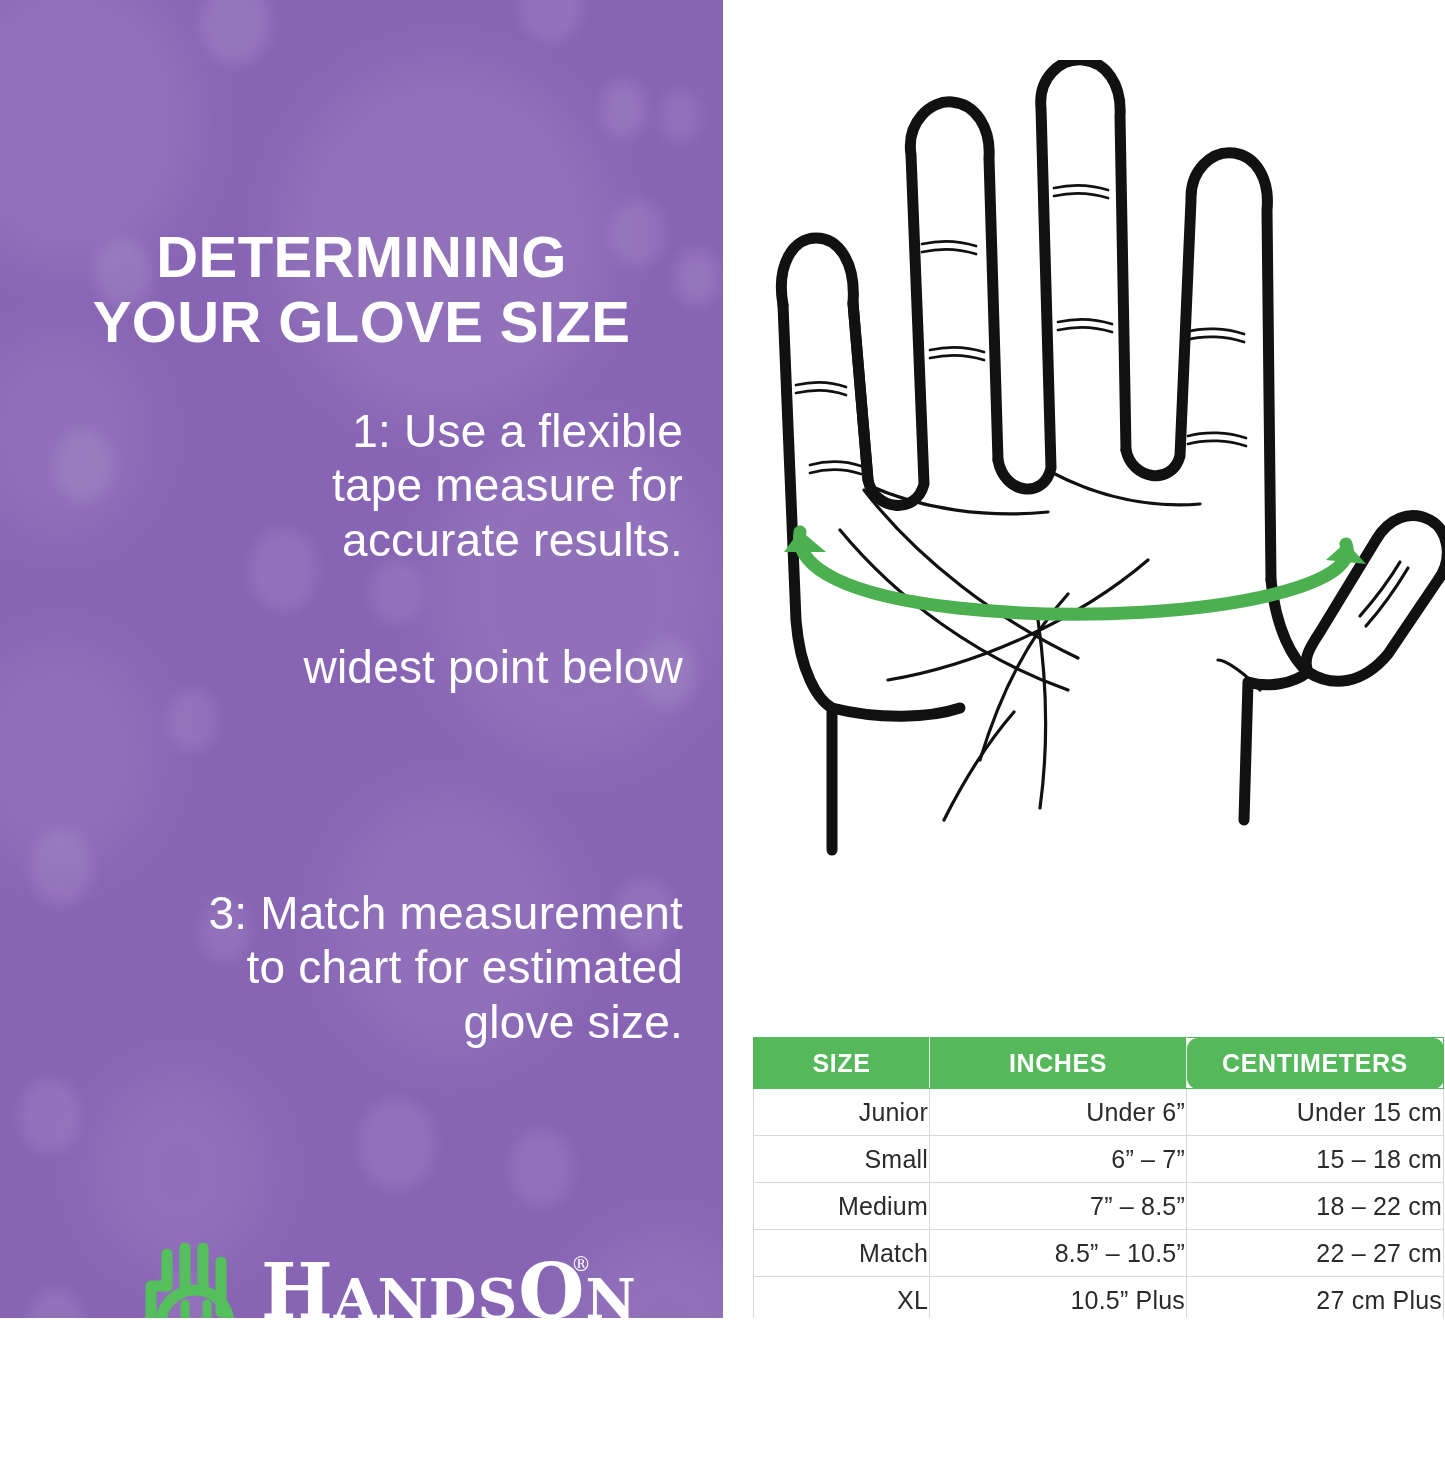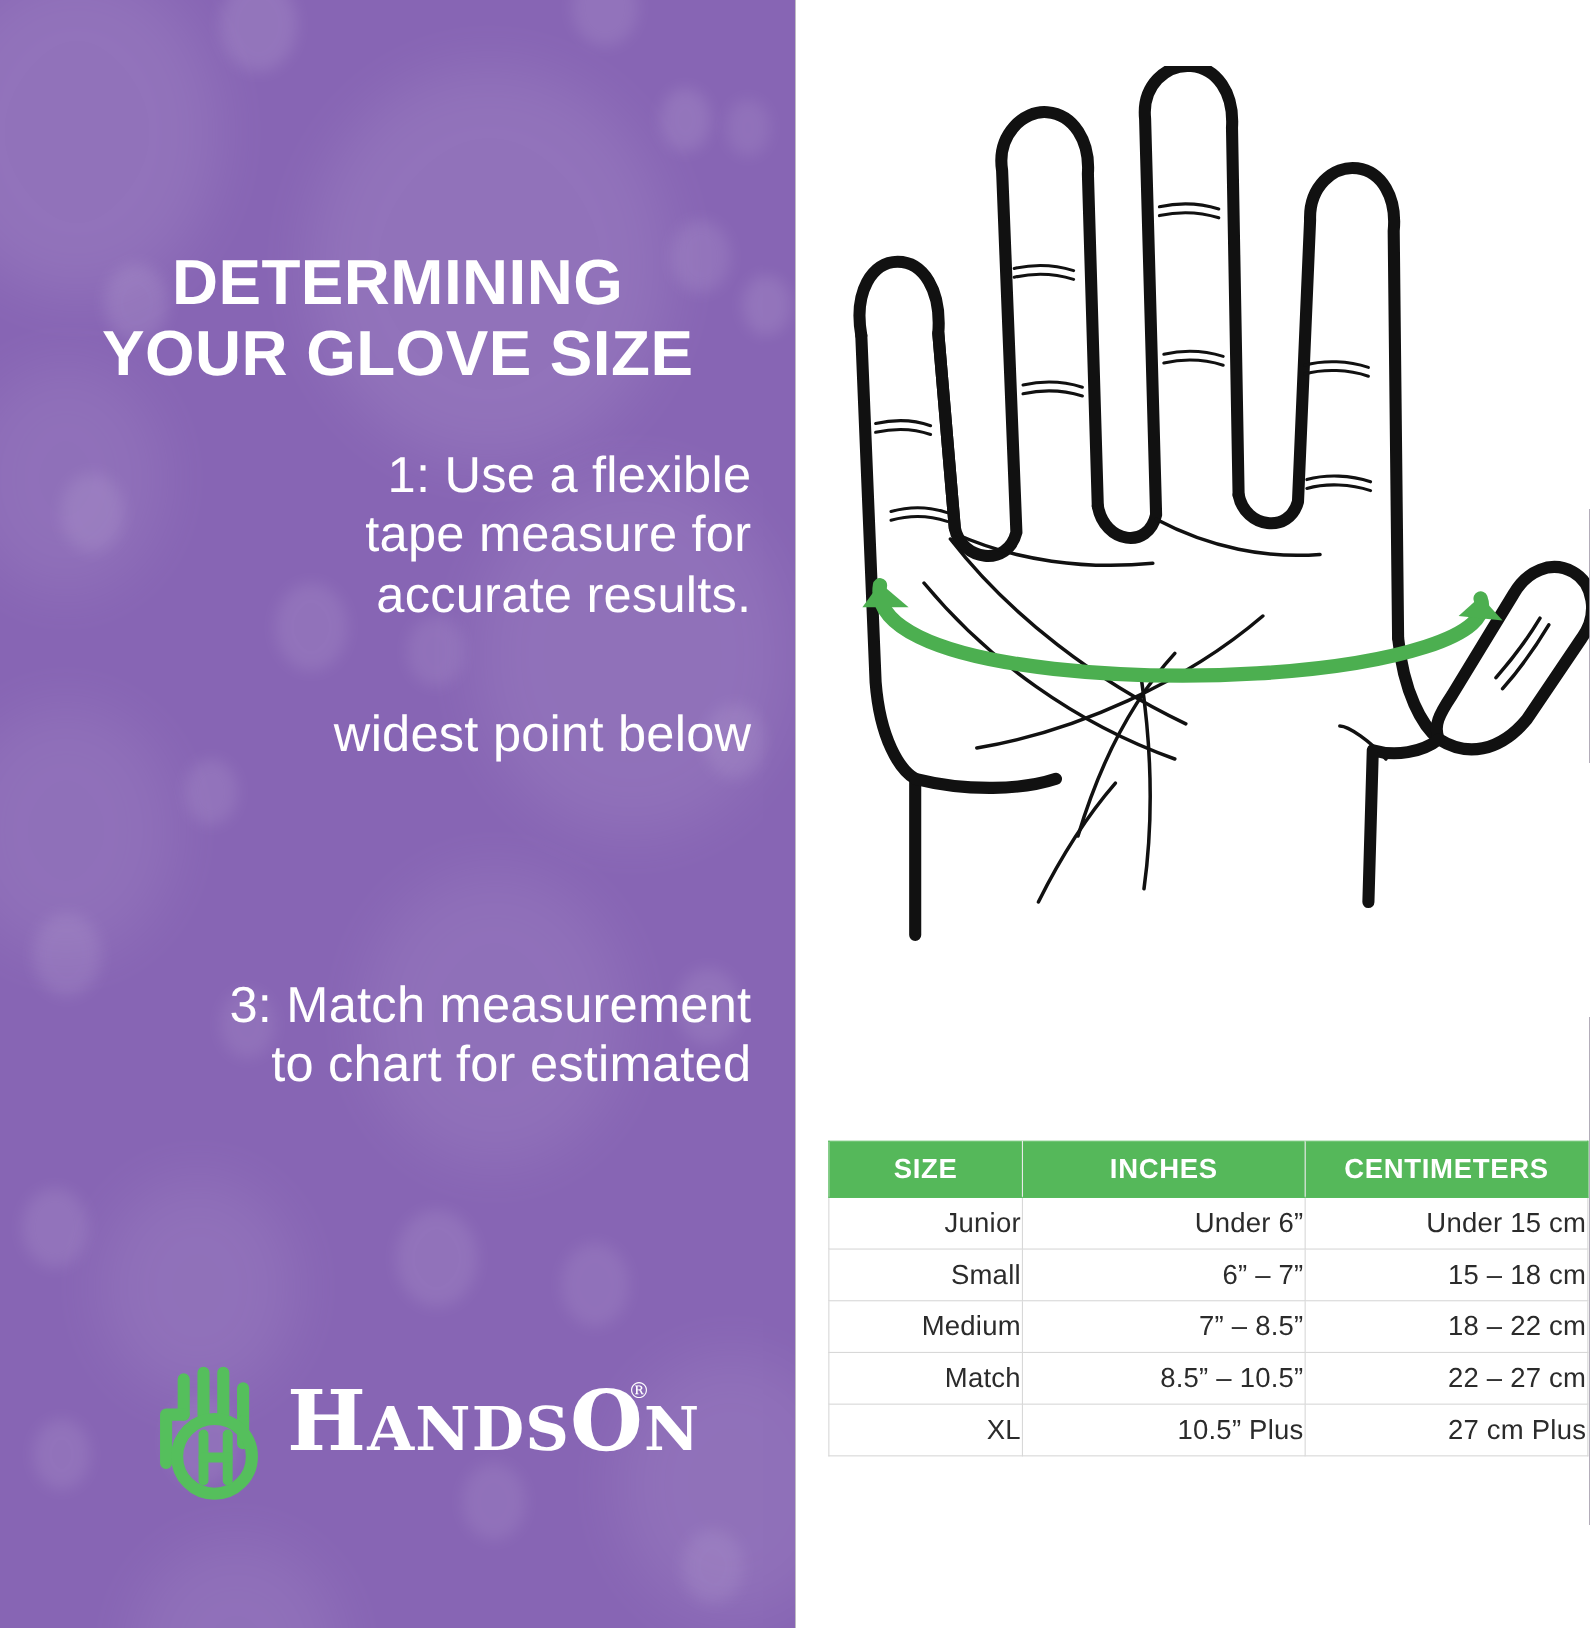--- a/index.html
+++ b/index.html
@@ -3,23 +3,23 @@
 <meta charset="utf-8">
 <style>
   html,body{margin:0;padding:0;background:#ffffff;}
   body{
     font-family:"Liberation Sans", sans-serif;
     -webkit-font-smoothing:antialiased;
   }
   #page{
     position:relative;
     width:1445px;
-    height:1480px;
+    height:1318px;
     overflow:hidden;
-    background:#000000;
+    background:#14b8a6;
   }
 
   
   #purple-panel{
     position:absolute;
     left:0; top:0;
     width:723px;
     height:1480px;
     background:#8765b4;
     overflow:hidden;
@@ -138,21 +138,21 @@
     background:#55b85a;
     color:#ffffff;
     font-size:25px;
     font-weight:bold;
     letter-spacing:0.6px;
     height:48px;
     text-align:center;
     border:1px solid #55b85a;
     border-right-color:#e9e9e9;
   }
-  #size-table th:last-child{ border-right-color:#55b85a; }
+  #size-table th:last-child{ border-right-color:#55b85a;border-radius:11px; }
   #size-table td{
     color:#2b2b2b;
     font-size:25px;
     font-weight:normal;
     height:44px;
     text-align:right;
     border:1px solid #d8d8d8;
     background:#ffffff;
     letter-spacing:0.2px;
   }
@@ -214,20 +214,21 @@
         <span class="ln">accurate results.</span>
       </div>
 
       <div class="step" id="step-2">
         <span class="ln">widest point below</span>
       </div>
 
       <div class="step" id="step-3">
         <span class="ln">3: Match measurement</span>
         <span class="ln">to chart for estimated</span>
+        <span class="ln">glove size.</span>
       </div>
 
       <div id="logo">
         <svg id="logo-mark" viewBox="0 0 120 128">
           <g fill="none" stroke="#55bf5c" stroke-width="11" stroke-linecap="round" stroke-linejoin="round">
 
             <path d="M34 44 L34 12"></path>
             <path d="M52 44 L52 6"></path>
             <path d="M70 44 L70 6"></path>
             <path d="M88 50 L88 20"></path>

